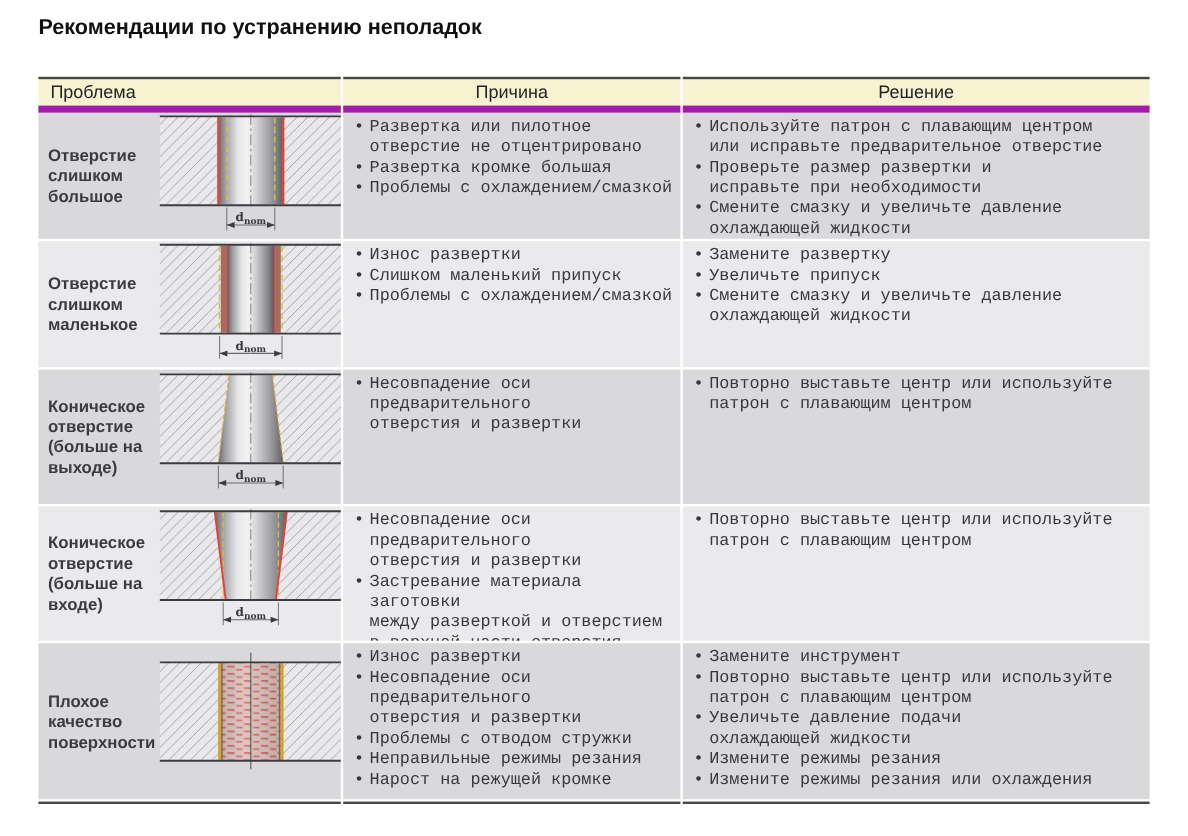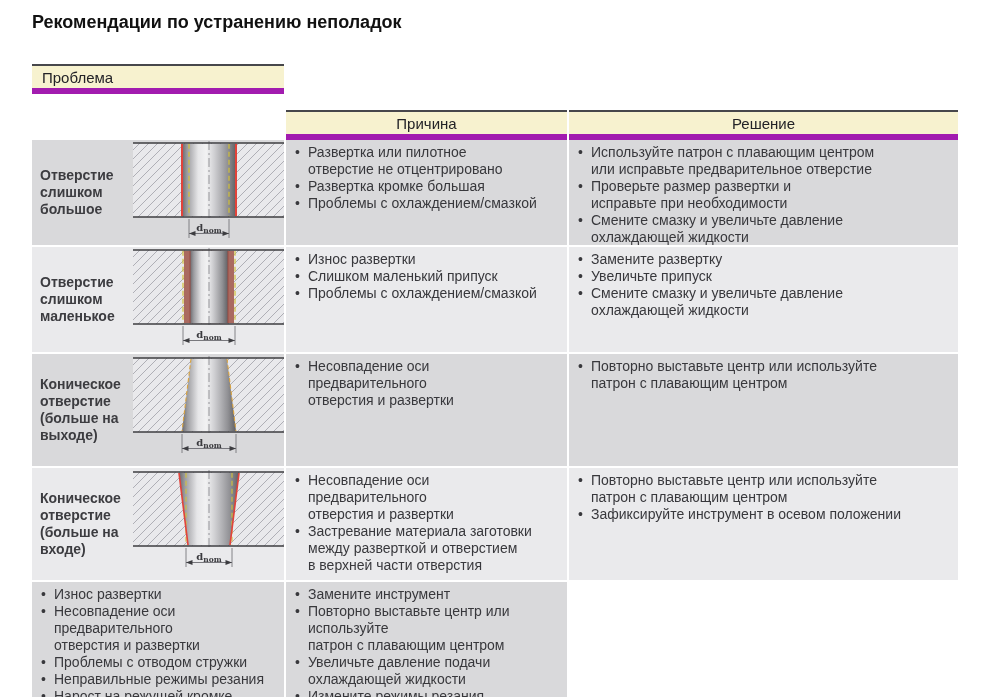--- a/index.html
+++ b/index.html
@@ -12,21 +12,21 @@
     font-weight:700;font-size:18px;line-height:21px;color:#111;
     padding:12px 0 0 32px;
   }
   .table{margin:31px 0 0 32px;width:926px;}
   .grid{display:grid;grid-template-columns:252px 281px 389px;column-gap:2px;}
   .hrow .cell{
     background:#f7f2cf;border-top:2px solid #47474b;border-bottom:6px solid #a21caf;
     height:22px;display:flex;align-items:center;font-size:15px;color:#232327;
   }
   .hrow .h-left{padding-left:10px;}
-  .hrow .h-center{justify-content:center;margin-top:46px;}
+  .hrow .h-center{justify-content:center;}
   .row{margin-top:0;}
   .row + .row{margin-top:2px;}
   .row.dark  .cell{background:#d9d9db;}
   .row.light .cell{background:#eaeaec;}
   .r1{height:105px;}
   .r2{height:105px;}
   .r3{height:112px;}
   .r4{height:112px;}
   .r5{height:130px;}
   .cell{overflow:hidden;}
@@ -34,21 +34,21 @@
   .problem-label{
     padding-left:8px;max-width:96px;white-space:pre-line;
     font-size:14px;line-height:17px;color:#3c3c40;
   }
   .illu{position:absolute;left:101px;}
   .r1 .illu,.r2 .illu{top:1px;}
   .r3 .illu,.r4 .illu{top:2px;}
   .r5 .illu{top:6px;}
   ul.bullets{
     list-style:none;margin:0;padding:4px 0 0 9px;
-    font-size:14px;line-height:17px;color:#38383c;
+    font-size:14px;line-height:17px;color:#38383c;font-family:Liberation Mono, monospace;
   }
   ul.bullets li{position:relative;padding-left:13px;white-space:pre-line;}
   ul.bullets li::before{content:"\2022";position:absolute;left:0;top:0;}
   .bottom-line{margin-top:2px;}
   .bottom-line .cell{height:2px;background:#47474b;}
 </style>
 </head>
 <body>
 
 <svg width="0" height="0" style="position:absolute" aria-hidden="true">
@@ -245,26 +245,42 @@
 отверстия и развертки</li>
           <li>Застревание материала заготовки
 между разверткой и отверстием
 в верхней части отверстия</li>
         </ul>
       </div>
     <div class="cell cell-solution">
         <ul class="bullets">
           <li>Повторно выставьте центр или используйте
 патрон с плавающим центром</li>
-          <li>Зафиксируйте инструмент в осевом положении</li>
         </ul>
       </div>
   </div>
 
   <div class="grid row dark r5">
+    <div class="cell cell-problem">
+      <div class="problem-label">Плохое
+качество
+поверхности</div>
+      <svg class="illu" width="152" height="102" viewBox="0 0 152 102">
+        <rect x="0" y="10" width="152" height="82" fill="url(#hatch)"></rect>
+        <rect x="49" y="10.8" width="54" height="80.4" fill="url(#rough)"></rect>
+        <rect x="49" y="10.8" width="54" height="80.4" fill="url(#cyl)" opacity="0.22"></rect>
+        <line x1="52" y1="10.8" x2="52" y2="91.2" stroke="#6a6a6e" stroke-width="1.2"></line>
+        <line x1="100" y1="10.8" x2="100" y2="91.2" stroke="#6a6a6e" stroke-width="1.2"></line>
+        <line x1="50" y1="10.8" x2="50" y2="91.2" stroke="#d7a51c" stroke-width="2.4"></line>
+        <line x1="102" y1="10.8" x2="102" y2="91.2" stroke="#d7a51c" stroke-width="2.4"></line>
+        <line x1="76" y1="2" x2="76" y2="99" stroke="#606066" stroke-width="1"></line>
+        <line x1="0" y1="10" x2="152" y2="10" stroke="#3c3c40" stroke-width="1.6"></line>
+        <line x1="0" y1="92" x2="152" y2="92" stroke="#3c3c40" stroke-width="1.6"></line>
+      </svg>
+    </div>
     <div class="cell cell-cause">
         <ul class="bullets">
           <li>Износ развертки</li>
           <li>Несовпадение оси
 предварительного
 отверстия и развертки</li>
           <li>Проблемы с отводом стружки</li>
           <li>Неправильные режимы резания</li>
           <li>Нарост на режущей кромке</li>
         </ul>

